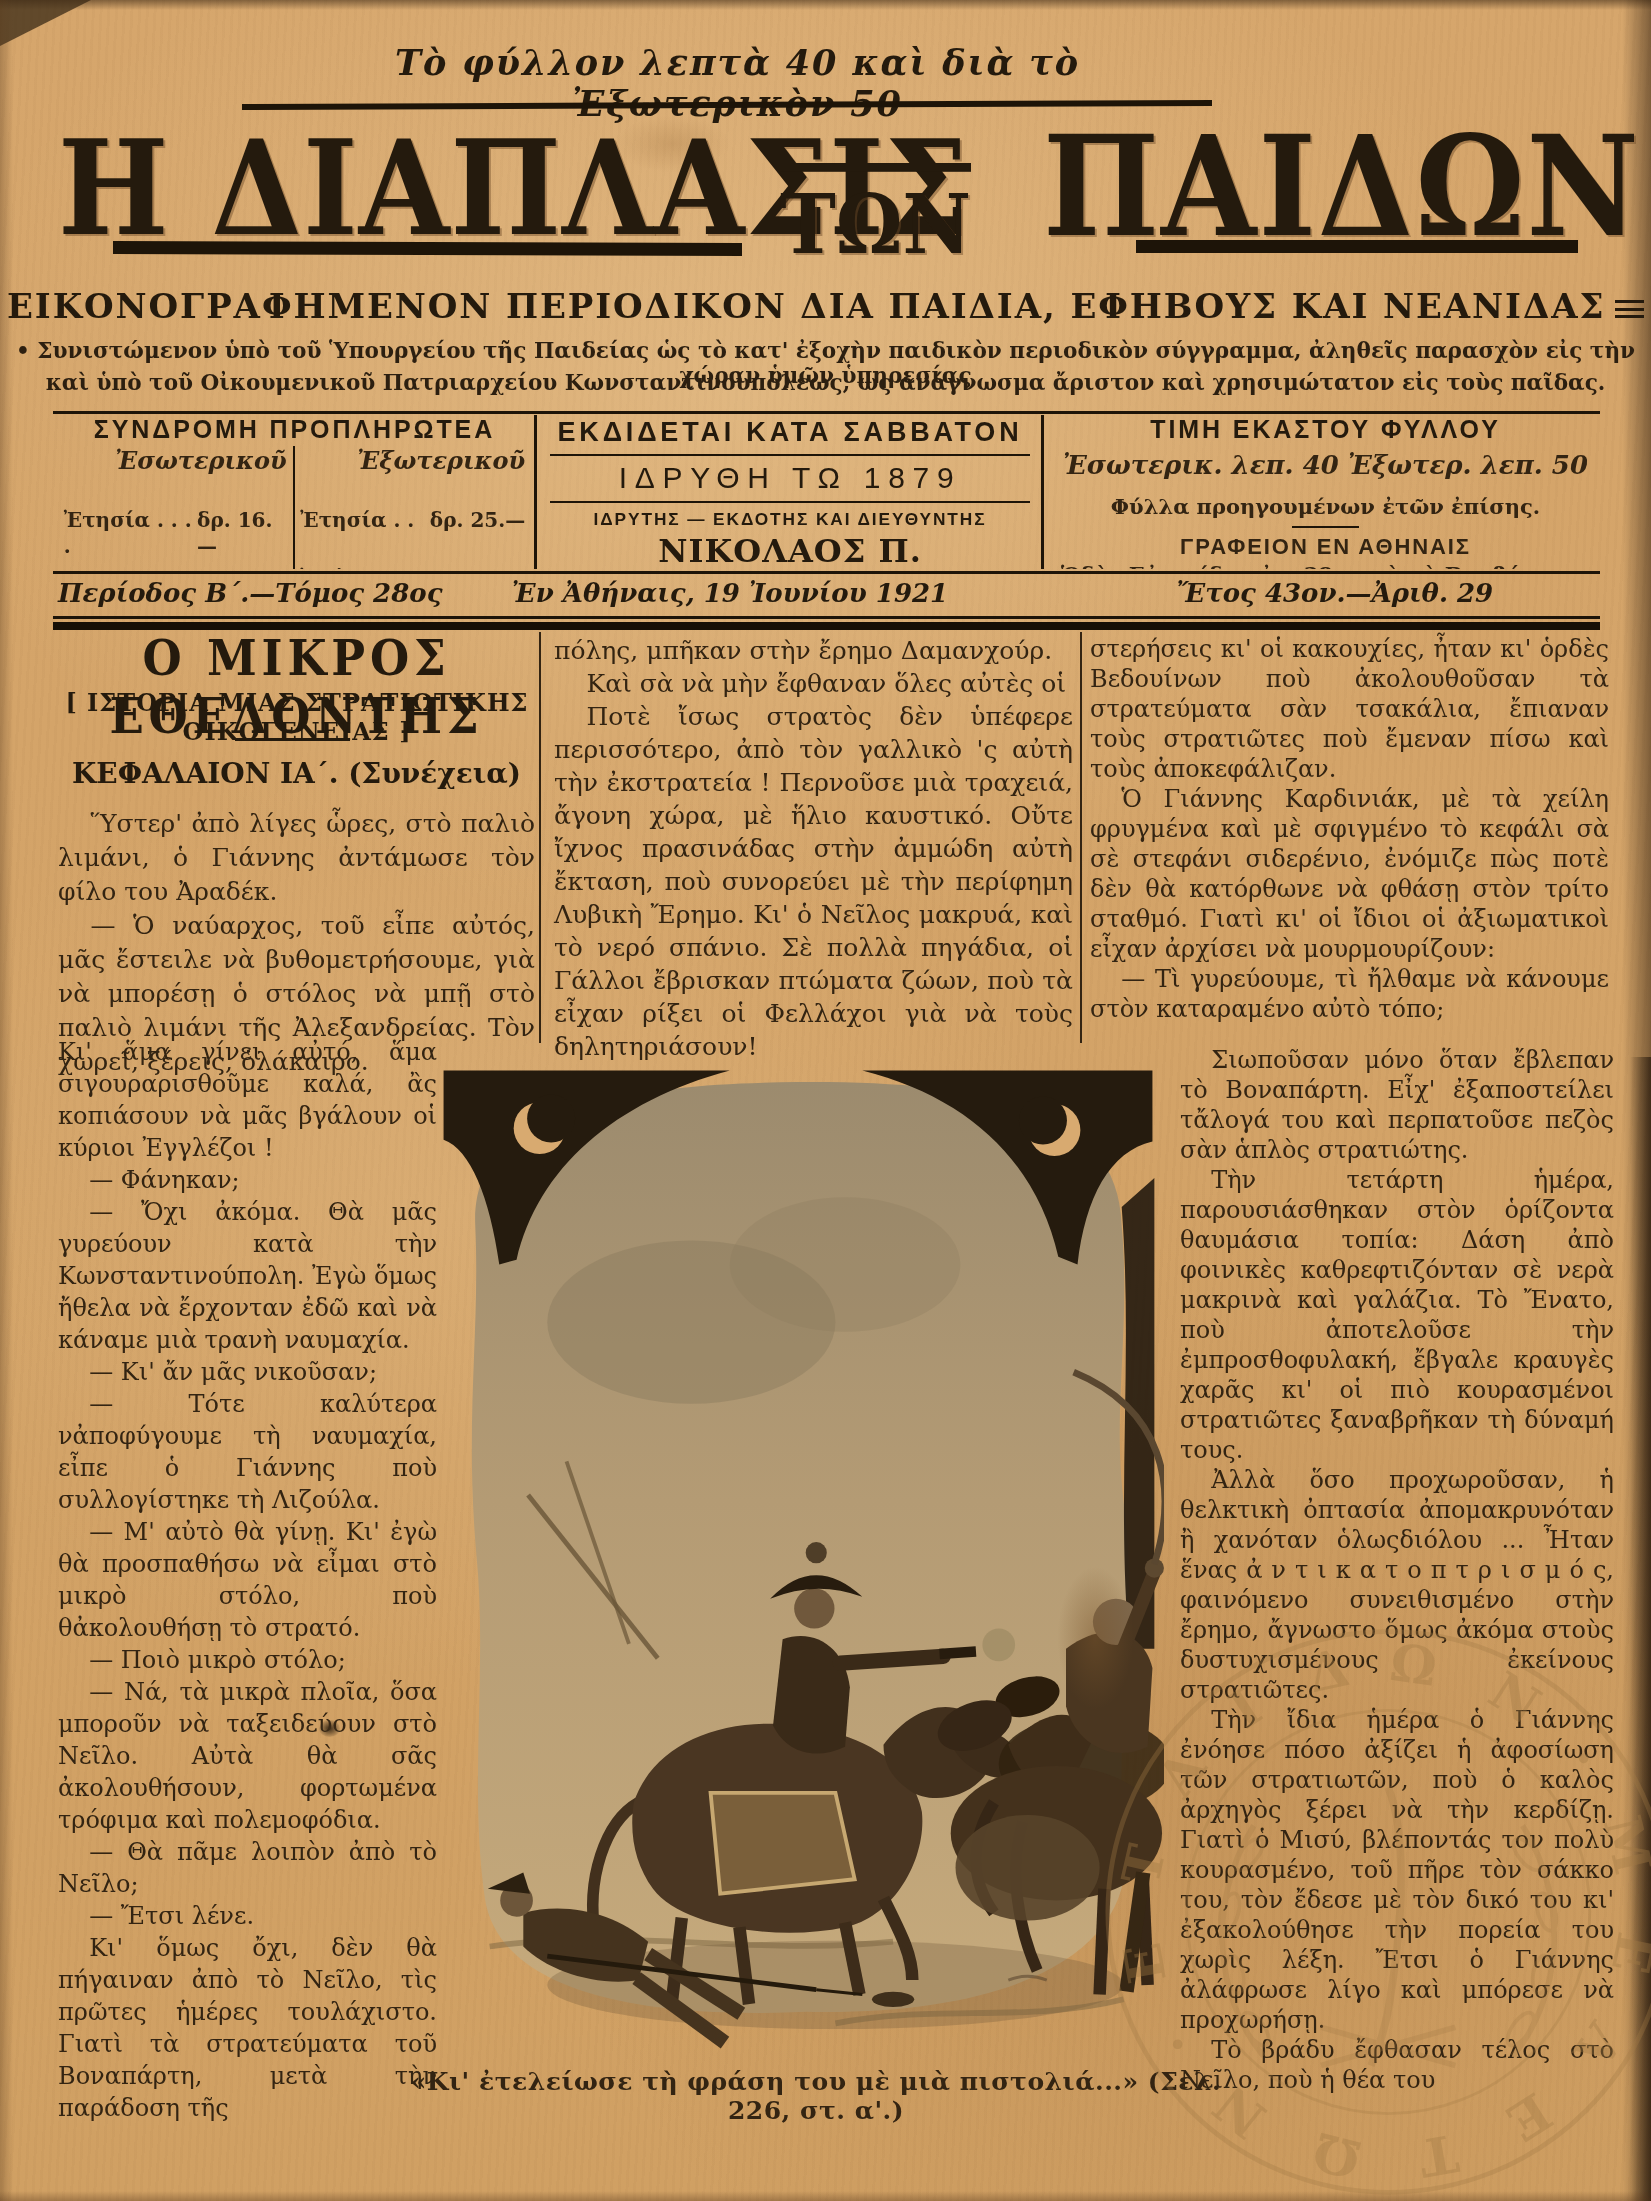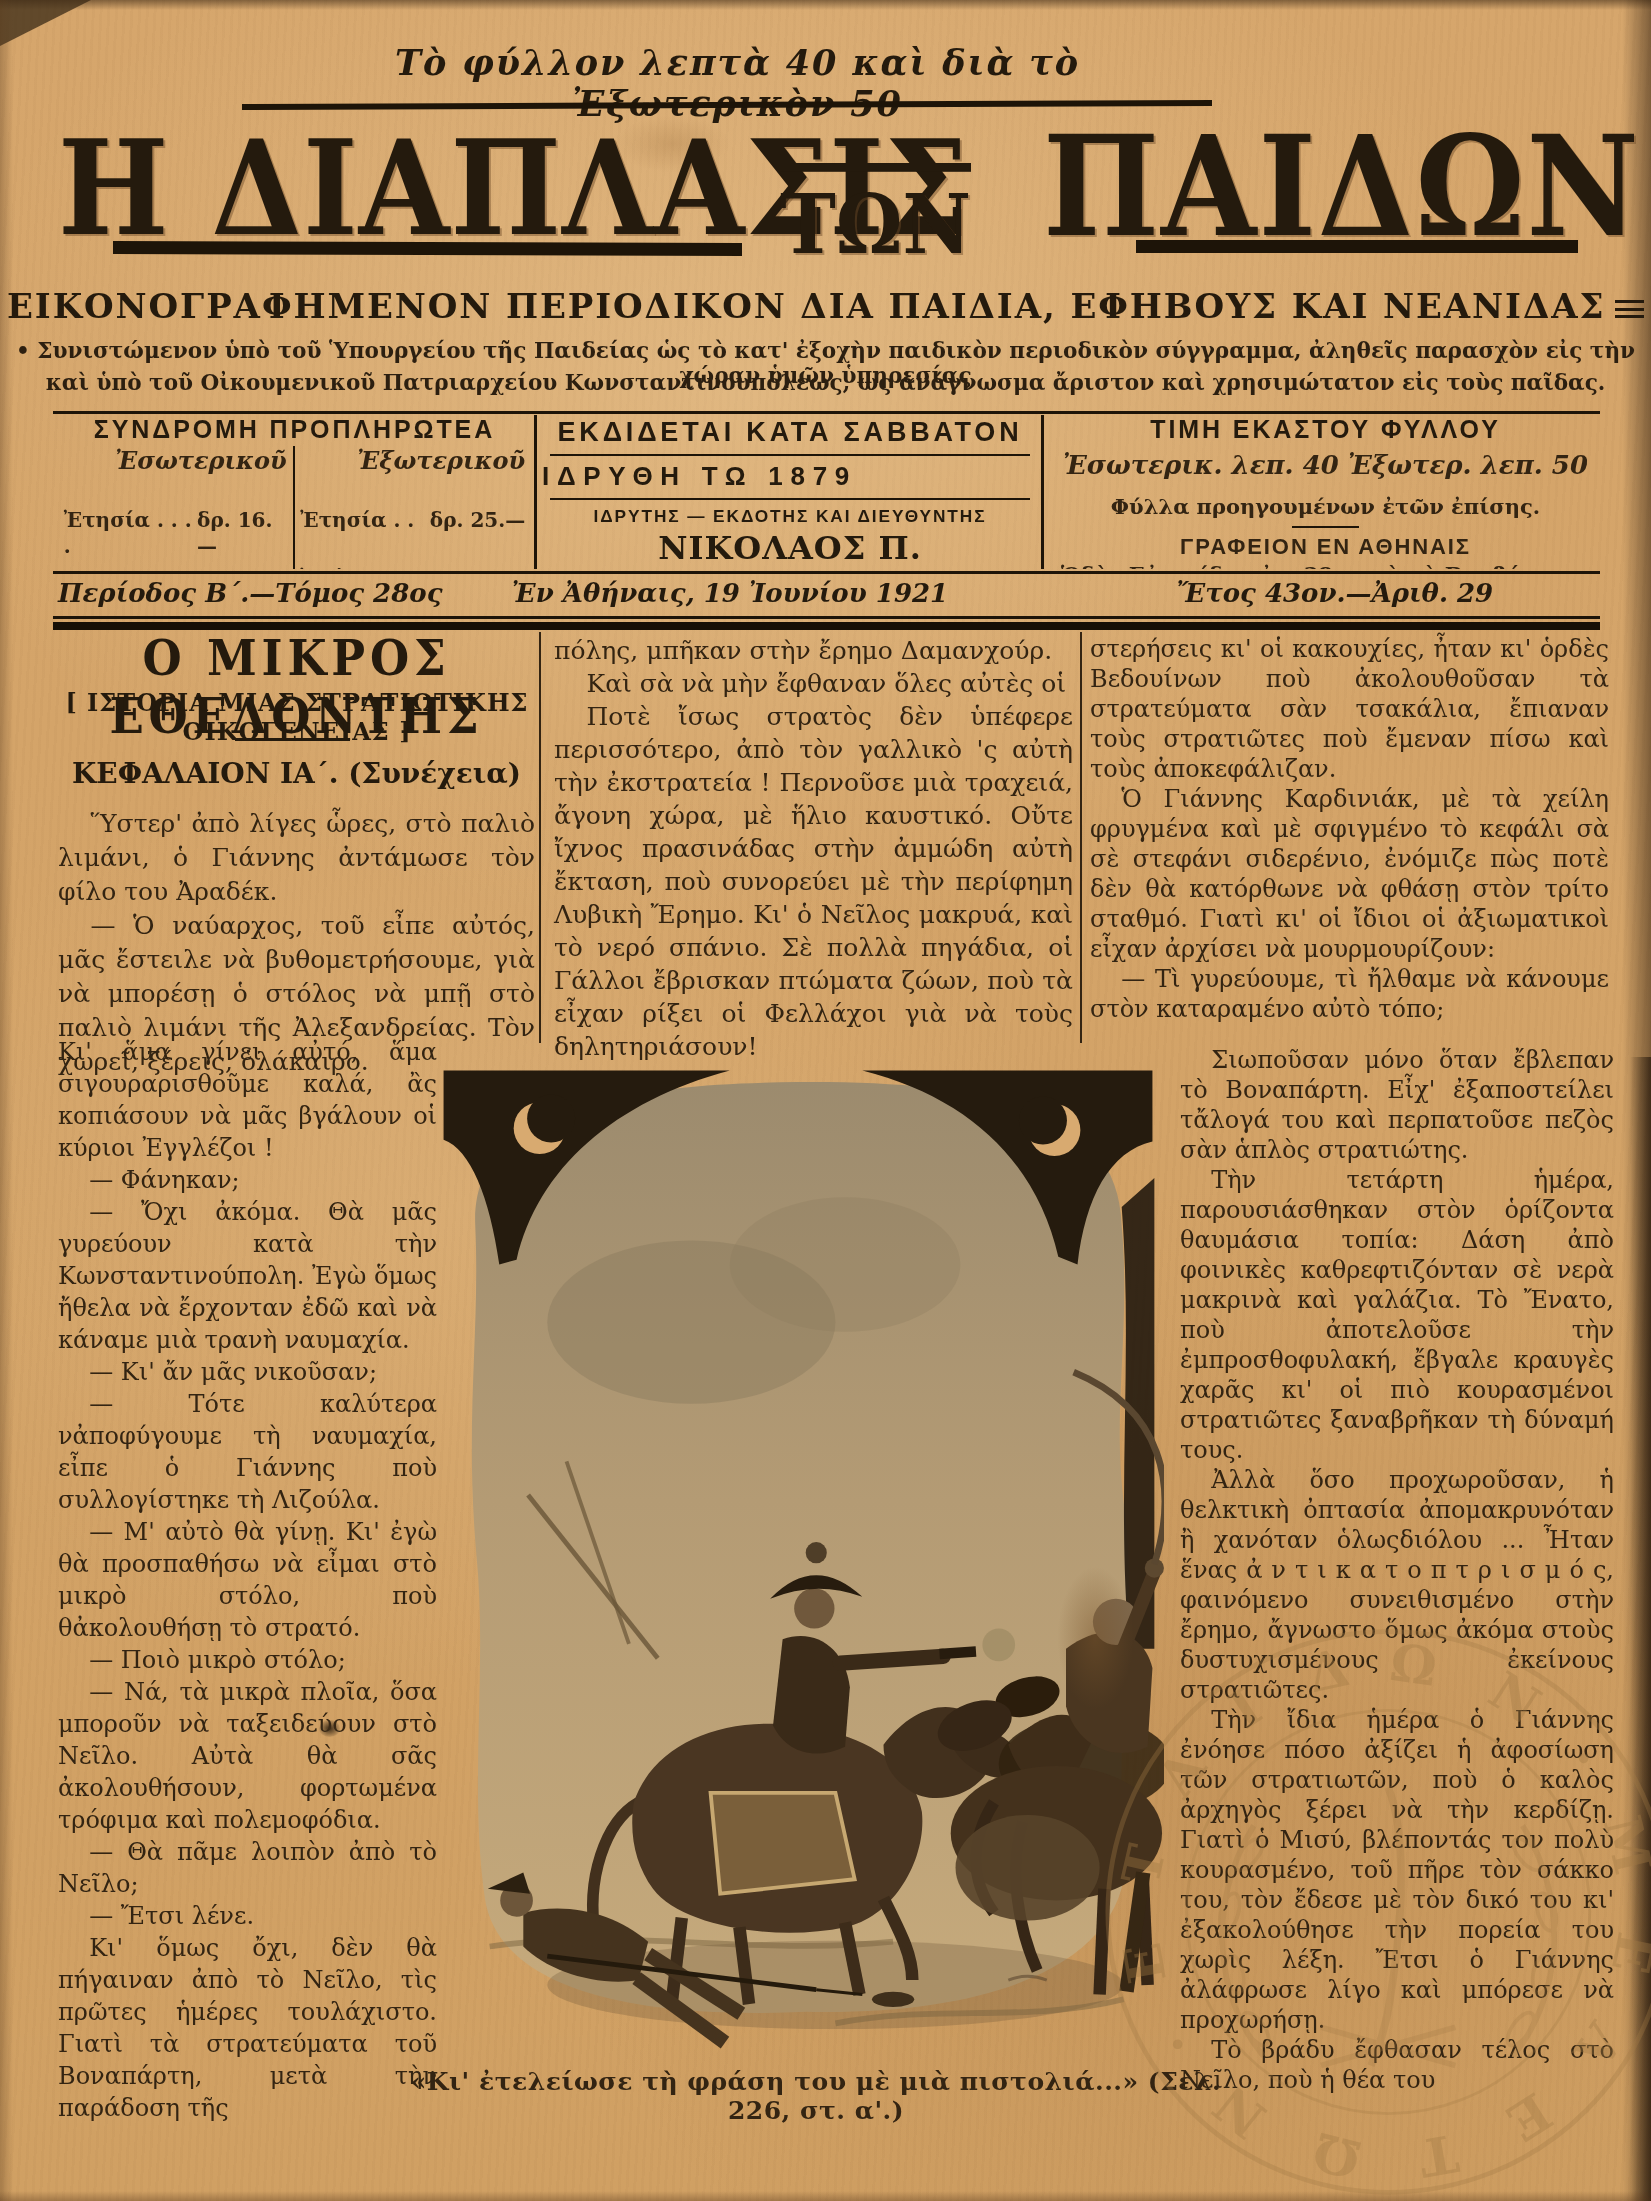--- a/index.html
+++ b/index.html
@@ -40,21 +40,21 @@
   .box-right{left:1049px;width:553px;}
   .sans{font-family:"Liberation Sans", sans-serif;}
   .bx-title{text-align:center;font-weight:bold;font-size:25px;letter-spacing:2.9px;color:#241a0d;}
   .sub-cols{display:flex;margin-top:1.9px;}
   .sub-col{width:50%;padding:0 5.8px;box-sizing:border-box;}
   .sub-col-l{border-right:2.9px solid #1d1408;}
   .sub-head{text-align:right;font-weight:bold;font-style:italic;font-size:24px;}
   .sub-row{display:flex;justify-content:space-between;font-weight:bold;font-size:20px;line-height:26px;margin-top:32px;}
   .cb-1{text-align:center;font-weight:bold;font-size:27px;letter-spacing:3.8px;color:#241a0d;margin-top:1.9px;}
   .cb-rule{height:1.9px;background:#1d1408;margin:5.8px 7.7px;}
-  .cb-2{font-weight:bold;font-size:26px;letter-spacing:7.7px;color:#241a0d;}
+  .cb-2{text-align:center;font-weight:normal;font-size:30px;letter-spacing:7.7px;color:#241a0d;}
   .cb-3{text-align:center;font-weight:bold;font-size:17.3px;letter-spacing:1.9px;color:#241a0d;margin-top:3.8px;}
   .cb-4{text-align:center;font-weight:bold;font-size:32px;letter-spacing:1px;color:#241a0d;margin-top:1.9px;}
   .rb-1{text-align:center;font-weight:bold;font-style:italic;font-size:26px;margin-top:5.8px;}
   .rb-2{text-align:center;font-weight:bold;font-size:21px;margin-top:14px;}
   .rb-rule{width:67px;height:1.9px;background:#1d1408;margin:7.7px auto 5.8px;}
   .rb-3{text-align:center;font-weight:bold;font-size:22px;letter-spacing:1.9px;}
   .rb-4{text-align:center;font-weight:bold;font-size:21px;margin-top:1.9px;}
   
   .dl{top:578px;font-size:26px;font-weight:bold;font-style:italic;color:#241a0d;}
   .dl-left{left:58px;}

